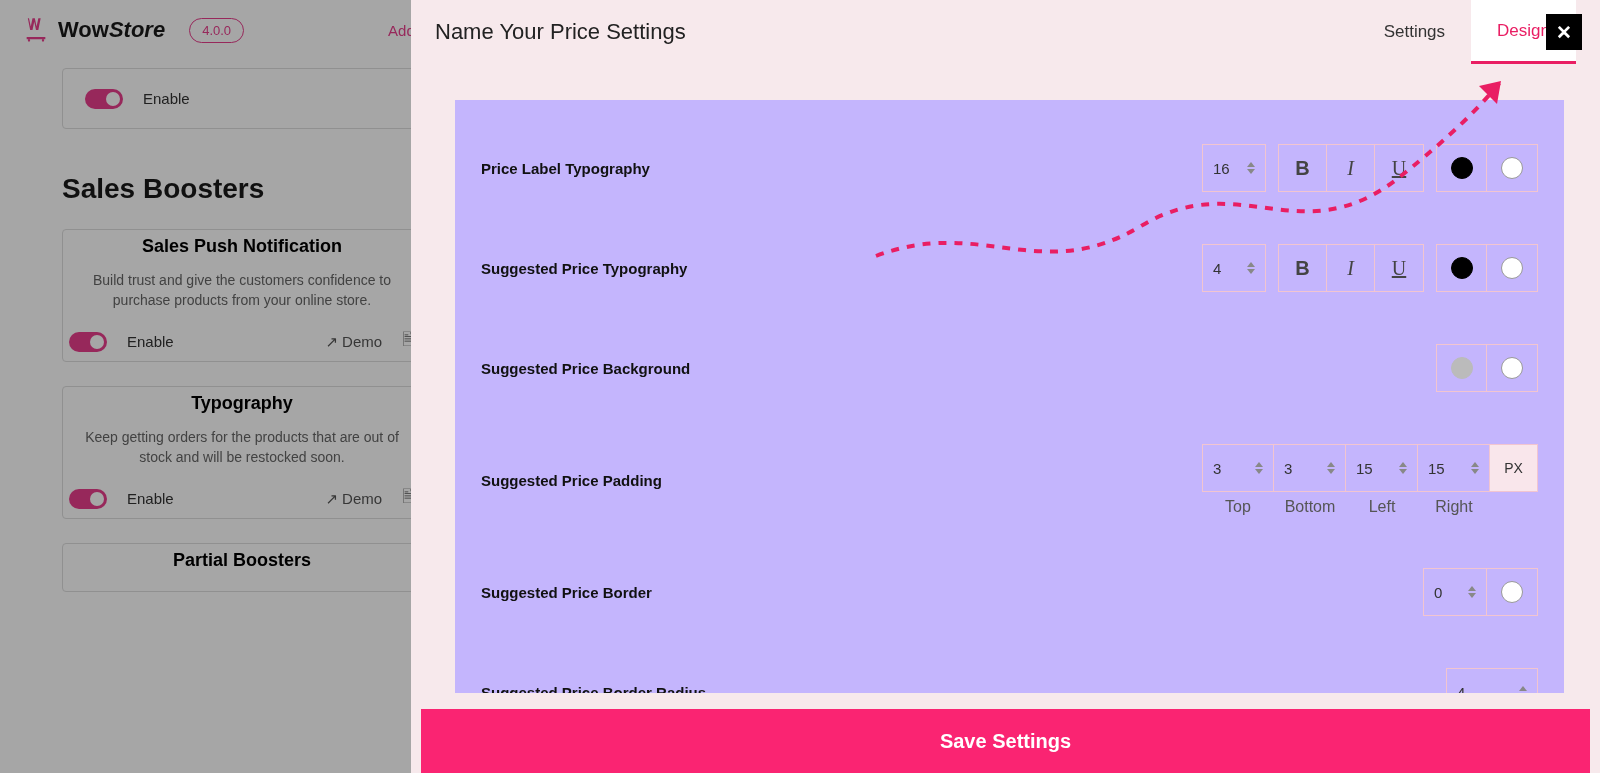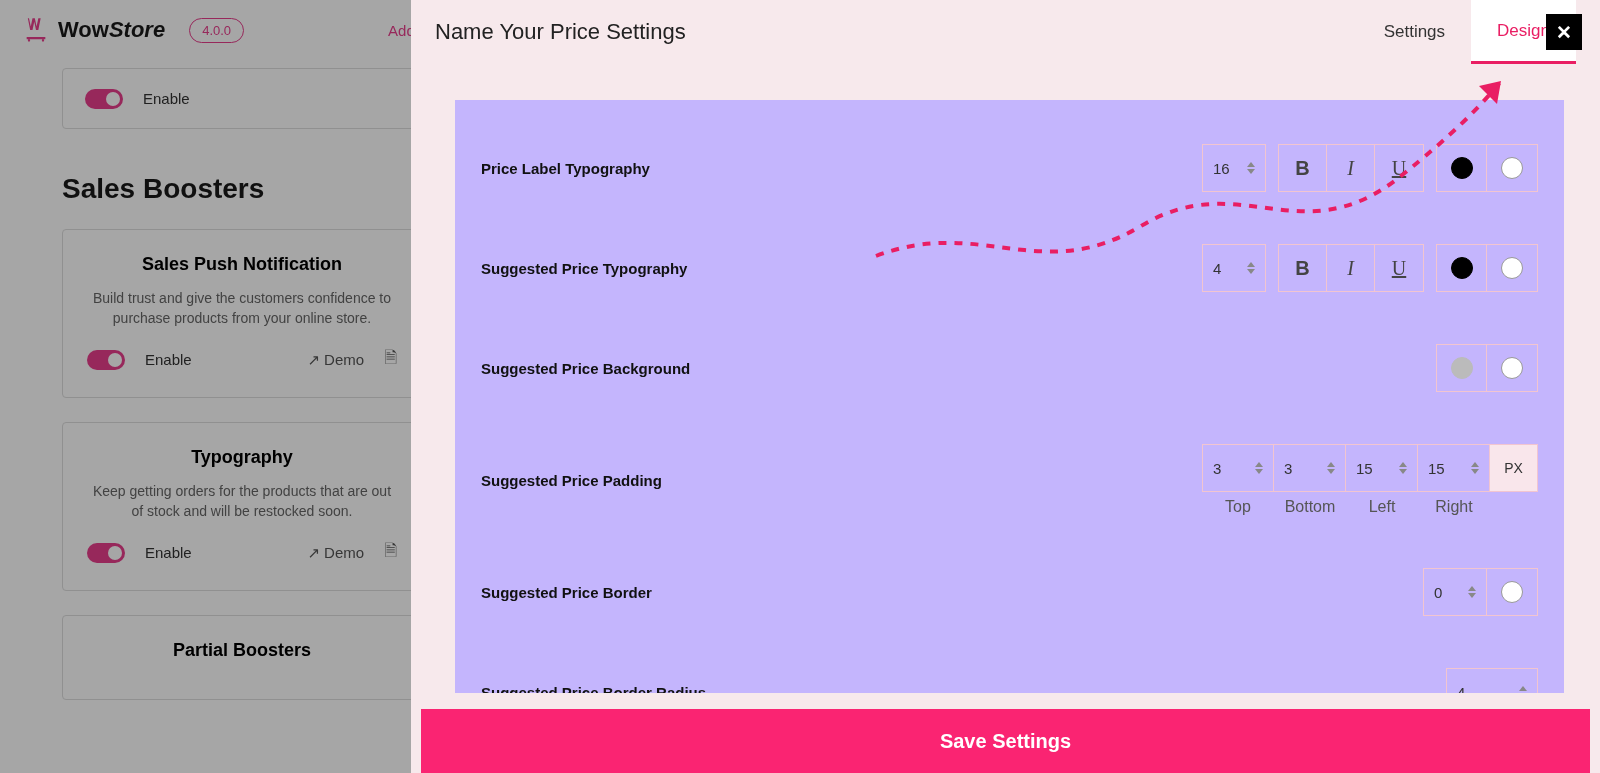--- a/index.html
+++ b/index.html
@@ -12,21 +12,21 @@
   .logo svg { width: 28px; height: 28px; }
   .version-pill { border: 1px solid #e83e8c; color: #e83e8c; border-radius: 20px; padding: 4px 12px; font-size: 13px; font-weight: 500; }
   .addons { margin-left: 120px; color: #e83e8c; font-size: 15px; font-weight: 500; }
   .bg-body { padding: 0 62px; }
   .bg-row1 { display: flex; align-items: center; gap: 20px; padding: 16px 22px; border: 1px solid #ddd; border-radius: 4px; margin-top: 8px; }
   .toggle { width: 38px; height: 20px; background: #e83e8c; border-radius: 20px; position: relative; }
   .toggle .knob { position: absolute; width: 14px; height: 14px; background: #fff; border-radius: 50%; top: 3px; right: 3px; }
   .enable-label { font-size: 15px; color: #333; }
   .demo-link { display: inline-flex; align-items: center; gap: 4px; color: #555; font-size: 15px; }
   .sales-heading { font-size: 28px; font-weight: 600; color: #1a1a1a; margin: 44px 0 24px; }
-  .card { border: 1px solid #ddd; border-radius: 4px; padding: 24px; width: 360px; margin-bottom: 24px; background: #fff;}
+  .card { border: 1px solid #ddd; border-radius: 4px; padding: 6px; width: 360px; margin-bottom: 24px; background: #fff;}
   .card h3 { font-size: 18px; font-weight: 600; text-align: center; margin-bottom: 14px; }
   .card p { font-size: 14px; color: #666; text-align: center; margin-bottom: 18px; line-height:1.4;}
   .card-footer { display: flex; align-items: center; gap: 20px; }
 
   
   .dim { position: absolute; inset: 0; background: rgba(0,0,0,0.35); }
 
   
   .modal { position: absolute; left: 411px; right: 0; top: 0; bottom: 0; background: #f7e9ec; }
   .modal-header { height: 64px; display: flex; align-items: center; padding: 8px 24px; }

